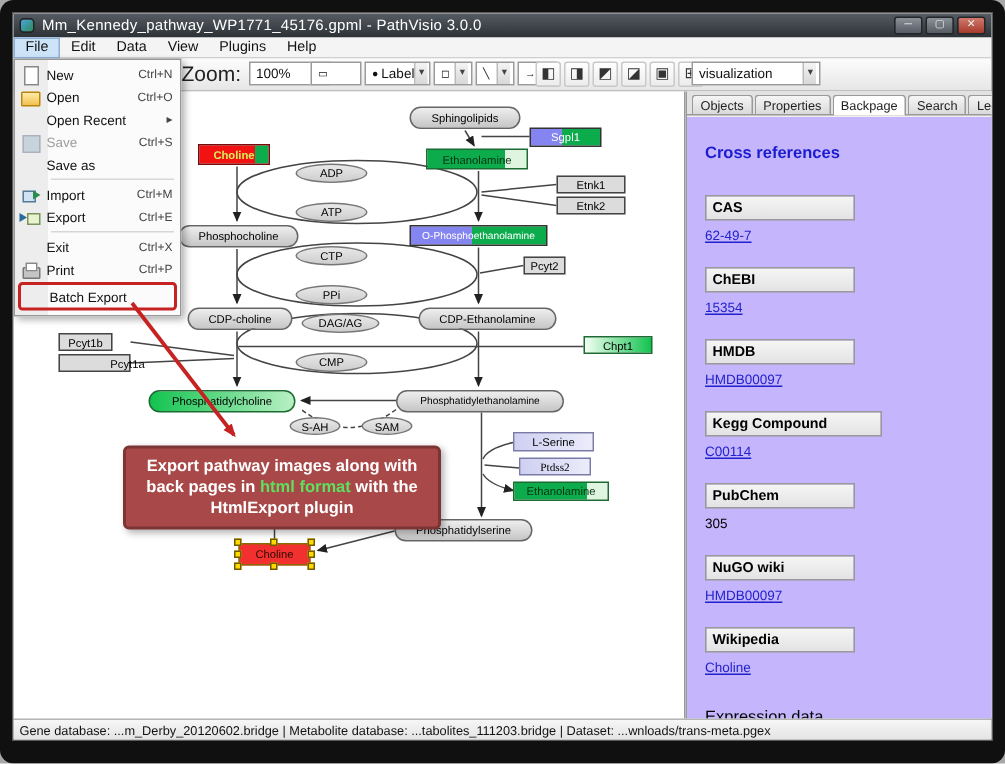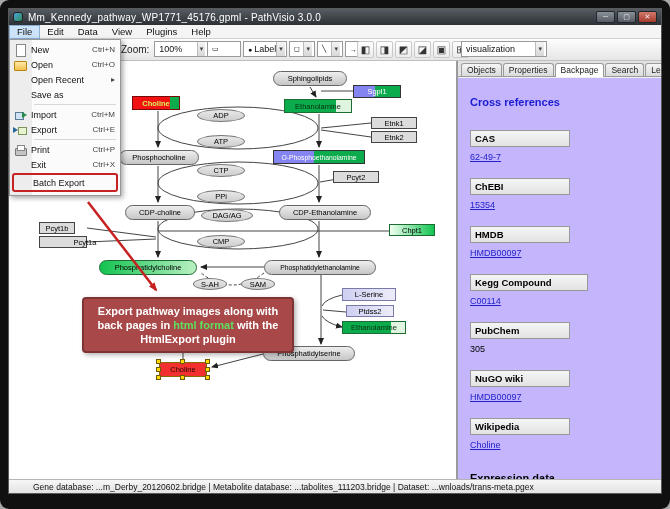--- a/index.html
+++ b/index.html
@@ -18,21 +18,21 @@
 
 
 .menubar{position:absolute;left:0;top:16px;width:100%;height:14px;background:#f4f4f4;border-bottom:1px solid #d0d0d0;display:flex;align-items:center;font-size:9.5px}
 .menubar-item{padding:0 7px;height:14px;line-height:14px;color:#111}
 .menubar-item.active{background:#cde3f8;border:1px solid #8ab0d8;line-height:12px}
 
 
 .toolbar{position:absolute;left:0;top:30px;width:100%;height:22px;background:linear-gradient(#fdfdfd,#e6e6e6);border-bottom:1px solid #bfbfbf}
 .tb-group{position:absolute;top:2px;display:flex;align-items:center;gap:2px}
 .tb-btn{width:17px;height:17px;border:1px solid #c9c9c9;border-radius:2px;background:linear-gradient(#fff,#ececec);font-size:10px;line-height:15px;text-align:center;color:#333}
-.tb-label{font-size:10px;color:#222;margin-right:3px}
+.tb-label{font-size:14px;color:#222;margin-right:3px}
 .tb-combo{height:16px;background:#fff;border:1px solid #9a9a9a;display:flex;align-items:center;font-size:9px;padding:0 2px 0 4px;color:#111}
 .tb-combo .arrow{margin-left:auto;font-size:7px;color:#444;background:linear-gradient(#f4f4f4,#d8d8d8);border-left:1px solid #bbb;padding:1px 2px;height:14px;line-height:12px}
 
 
 .canvas{position:absolute;left:0;top:52px;width:448px;height:418px;background:#fff;border-right:1px solid #9a9a9a;overflow:hidden}
 .edges{position:absolute;left:0;top:0}
 .node{position:absolute;display:flex;align-items:center;justify-content:center;font-size:7.5px;border:1px solid #555;background:#d9d9d9;color:#000;white-space:nowrap;overflow:visible;z-index:2}
 .node.rounded{border-radius:8px;background:linear-gradient(#eee,#c6c6c6);border-color:#666}
 .node.green-rounded{border-radius:8px;background:linear-gradient(to right,#12c34f,#b9f0c4);border-color:#1c6b33}
 .node.ellipse{border-radius:50%;background:linear-gradient(#e9e9e9,#cdcdcd);border-color:#777}
@@ -78,24 +78,24 @@
 .tabs{display:flex;align-items:flex-end;height:16px;background:#e2e2e2;border-bottom:1px solid #9a9a9a;padding:2px 0 0 3px}
 .tab{padding:1px 5px;font-size:8.5px;background:linear-gradient(#f5f5f5,#dadada);border:1px solid #9a9a9a;border-bottom:none;border-radius:3px 3px 0 0;margin-right:1px;color:#222;white-space:nowrap}
 .tab.active{background:#fff;position:relative;top:1px;padding-bottom:2px}
 .bp-content{position:absolute;left:0;top:17px;width:100%;height:401px;background:#c4b5fd;padding:10px 12px;overflow:hidden}
 .bp-title{color:#1b1bd1;font-weight:bold;font-size:11px;margin:8px 0 22px}
 .bp-section{margin-bottom:16px}
 .bp-header{width:100px;background:linear-gradient(#f5f5f5,#e3e3e3);border:1px solid #999;font-weight:bold;font-size:9.5px;padding:2px 4px;color:#000}
 .bp-header.wide{width:118px}
 .bp-link{margin-top:5px;font-size:9px;color:#2222cc;text-decoration:underline;cursor:pointer}
 .bp-value{margin-top:5px;font-size:9px;color:#000}
-.bp-footer{font-weight:bold;font-size:11px;margin-top:22px}
-
-
-.statusbar{position:absolute;left:0;top:470px;width:100%;height:15px;background:linear-gradient(#f6f6f6,#e2e2e2);border-top:1px solid #b5b5b5;font-size:8.5px;color:#111;line-height:14px;padding:0 24px;white-space:nowrap;overflow:hidden}
+.bp-footer{font-weight:normal;font-size:11px;margin-top:22px}
+
+
+.statusbar{position:absolute;left:0;top:470px;width:100%;height:15px;background:linear-gradient(#f6f6f6,#e2e2e2);border-top:1px solid #b5b5b5;font-size:8.5px;color:#111;line-height:14px;padding:0 4px;white-space:nowrap;overflow:hidden}
 </style>
 </head>
 <body>
 
 <div class="frame"></div>
 
 <div class="win">
 
   <div class="titlebar">
     <span class="app-icon"></span>
@@ -211,36 +211,36 @@
         <div class="node rounded" style="left: 264px; top: 10px; width: 74px; height: 15px;">Sphingolipids</div>
         <div class="node split-blue-green" style="left: 344px; top: 24px; width: 48px; height: 13px;">Sgpl1</div>
         <div class="node red-metab" style="left: 123px; top: 35px; width: 48px; height: 14px;">Choline</div>
         <div class="node green-metab" style="left: 275px; top: 38px; width: 68px; height: 14px;">Ethanolamine</div>
         <div class="node gene" style="left: 362px; top: 56px; width: 46px; height: 12px;">Etnk1</div>
         <div class="node gene" style="left: 362px; top: 70px; width: 46px; height: 12px; text-align: center;">Etnk2</div>
         <div class="node ellipse" style="left: 188px; top: 48px; width: 48px; height: 13px;">ADP</div>
         <div class="node ellipse" style="left: 188px; top: 74px; width: 48px; height: 13px;">ATP</div>
         <div class="node rounded" style="left: 110px; top: 89px; width: 80px; height: 15px;">Phosphocholine</div>
         <div class="node split-blue-green" style="left: 264px; top: 89px; width: 92px; height: 14px; font-size: 6.8px;">O-Phosphoethanolamine</div>
-        <div class="node gene" style="left: 324px; top: 110px; width: 46px; height: 12px;">Pcyt2</div>
+        <div class="node gene" style="left: 340px; top: 110px; width: 28px; height: 12px;">Pcyt2</div>
         <div class="node ellipse" style="left: 188px; top: 103px; width: 48px; height: 13px;">CTP</div>
         <div class="node ellipse" style="left: 188px; top: 129px; width: 48px; height: 13px;">PPi</div>
         <div class="node rounded" style="left: 116px; top: 144px; width: 70px; height: 15px;">CDP-choline</div>
         <div class="node ellipse" style="left: 192px; top: 148px; width: 52px; height: 13px;">DAG/AG</div>
         <div class="node rounded" style="left: 270px; top: 144px; width: 92px; height: 15px;">CDP-Ethanolamine</div>
         <div class="node green-grad" style="left: 380px; top: 163px; width: 46px; height: 12px;">Chpt1</div>
         <div class="node ellipse" style="left: 188px; top: 174px; width: 48px; height: 13px;">CMP</div>
         <div class="node gene" style="left: 30px; top: 161px; width: 36px; height: 12px;">Pcyt1b</div>
         <div class="node gene" style="left: 30px; top: 175px; width: 48px; height: 12px; padding-left: 44px;">Pcyt1a</div>
         <div class="node green-rounded" style="left: 90px; top: 199px; width: 98px; height: 15px;">Phosphatidylcholine</div>
         <div class="node rounded" style="left: 255px; top: 199px; width: 112px; height: 15px; font-size: 6.8px;">Phosphatidylethanolamine</div>
         <div class="node ellipse" style="left: 184px; top: 217px; width: 34px; height: 12px;">S-AH</div>
         <div class="node ellipse" style="left: 232px; top: 217px; width: 34px; height: 12px;">SAM</div>
         <div class="node lavender" style="left: 333px; top: 227px; width: 54px; height: 13px;">L-Serine</div>
-        <div class="node lavender" style="left: 337px; top: 244px; width: 48px; height: 12px;">Ptdss2</div>
+        <div class="node lavender" style="left: 337px; top: 244px; width: 48px; height: 12px; font-family: Liberation Serif, serif;">Ptdss2</div>
         <div class="node green-metab" style="left: 333px; top: 260px; width: 64px; height: 13px;">Ethanolamine</div>
         <div class="node rounded" style="left: 254px; top: 285px; width: 92px; height: 15px;">Phosphatidylserine</div>
         <div class="node selected-red" style="left: 150px; top: 301px; width: 48px; height: 15px;">Choline<span class="handle h-nw"></span><span class="handle h-n"></span><span class="handle h-ne"></span><span class="handle h-e"></span><span class="handle h-se"></span><span class="handle h-s"></span><span class="handle h-sw"></span><span class="handle h-w"></span></div>
       </div>
   </div>
 
   <div class="file-menu">
       <div class="menu-item">
         <span class="mi-icon new-document-icon"></span>
         <span class="mi-label">New</span>
@@ -249,46 +249,51 @@
       <div class="menu-item">
         <span class="mi-icon open-folder-icon"></span>
         <span class="mi-label">Open</span>
         <span class="mi-right">Ctrl+O</span>
       </div>
       <div class="menu-item">
         <span class="mi-icon no-icon"></span>
         <span class="mi-label">Open Recent</span>
         <span class="mi-right">▸</span>
       </div>
+      <div class="menu-item disabled">
+        <span class="mi-icon save-icon"></span>
+        <span class="mi-label">Save</span>
+        <span class="mi-right">Ctrl+S</span>
+      </div>
       <div class="menu-item">
         <span class="mi-icon no-icon"></span>
         <span class="mi-label">Save as</span>
         <span class="mi-right"></span>
       </div>
       <div class="menu-sep"></div>
       <div class="menu-item">
         <span class="mi-icon import-icon"></span>
         <span class="mi-label">Import</span>
         <span class="mi-right">Ctrl+M</span>
       </div>
       <div class="menu-item">
         <span class="mi-icon export-icon"></span>
         <span class="mi-label">Export</span>
         <span class="mi-right">Ctrl+E</span>
       </div>
       <div class="menu-sep"></div>
       <div class="menu-item">
+        <span class="mi-icon no-icon"></span>
+        <span class="mi-label">Exit</span>
+        <span class="mi-right">Ctrl+X</span>
+      </div>
+      <div class="menu-item">
         <span class="mi-icon print-icon"></span>
         <span class="mi-label">Print</span>
         <span class="mi-right">Ctrl+P</span>
-      </div>
-      <div class="menu-item">
-        <span class="mi-icon no-icon"></span>
-        <span class="mi-label">Exit</span>
-        <span class="mi-right">Ctrl+X</span>
       </div>
       <div class="menu-item highlighted">
         <span class="mi-icon no-icon"></span>
         <span class="mi-label">Batch Export</span>
         <span class="mi-right"></span>
       </div>
     </div>
 
   <div class="annotation">
     <span>

